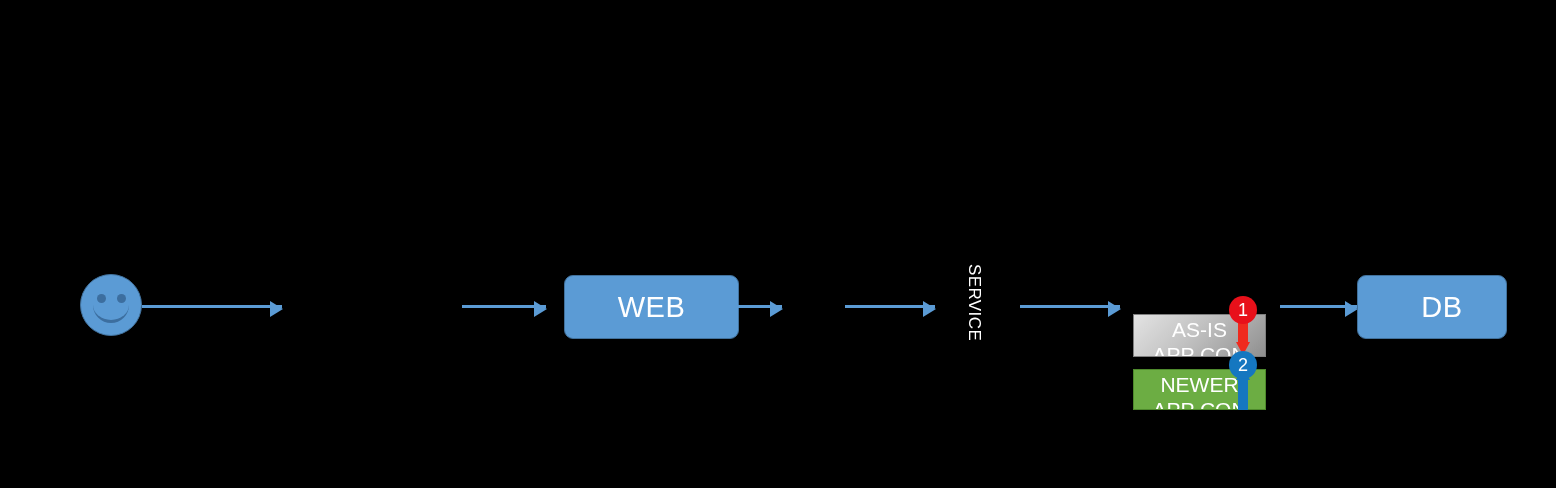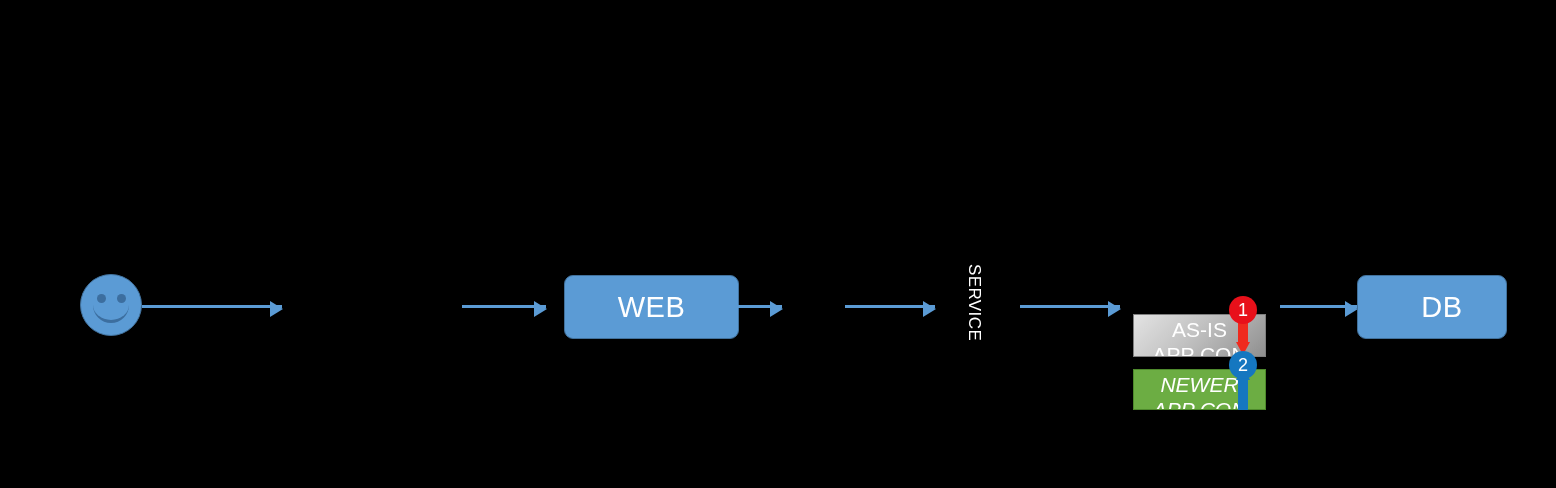--- a/index.html
+++ b/index.html
@@ -107,21 +107,20 @@
     line-height: 25px;
     white-space: nowrap;
   }
   .asis-box {
     background: linear-gradient(135deg, #e3e3e3 0%, #c2c2c2 45%, #8f8f8f 100%);
     border: 1px solid #7f7f7f;
   }
   .newer-box {
     background: #6cad43;
     border: 1px solid #4e8a2c;
-    font-style: italic;
   }
   
   .v-arrow {
     position: absolute;
     width: 14px;
   }
   .v-arrow .shaft {
     position: absolute;
     left: 2px;
     width: 10px;

